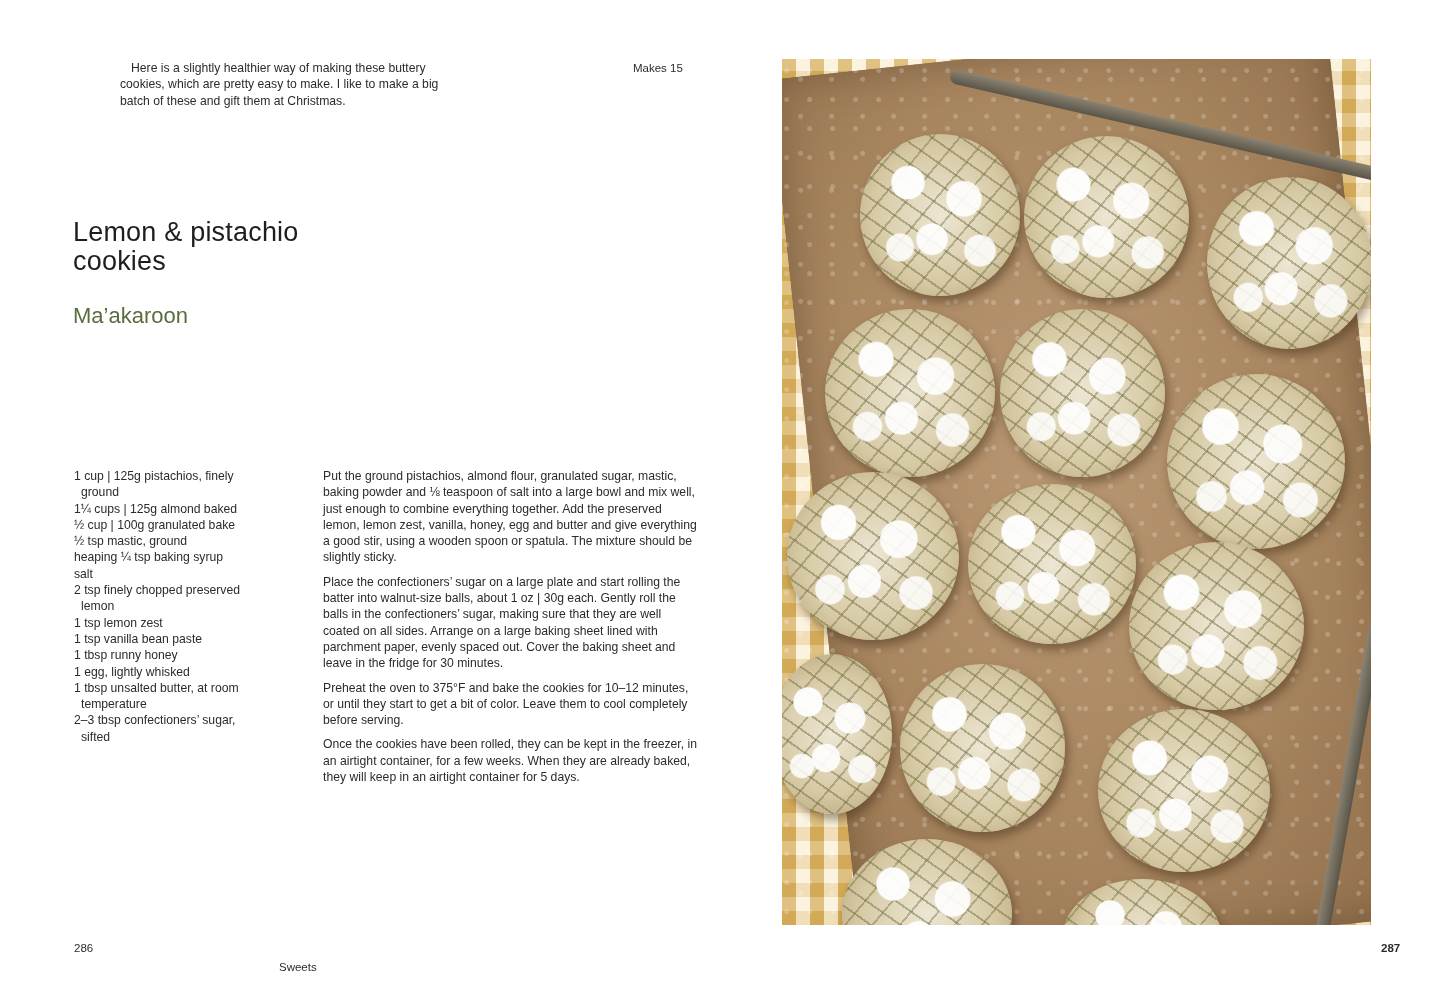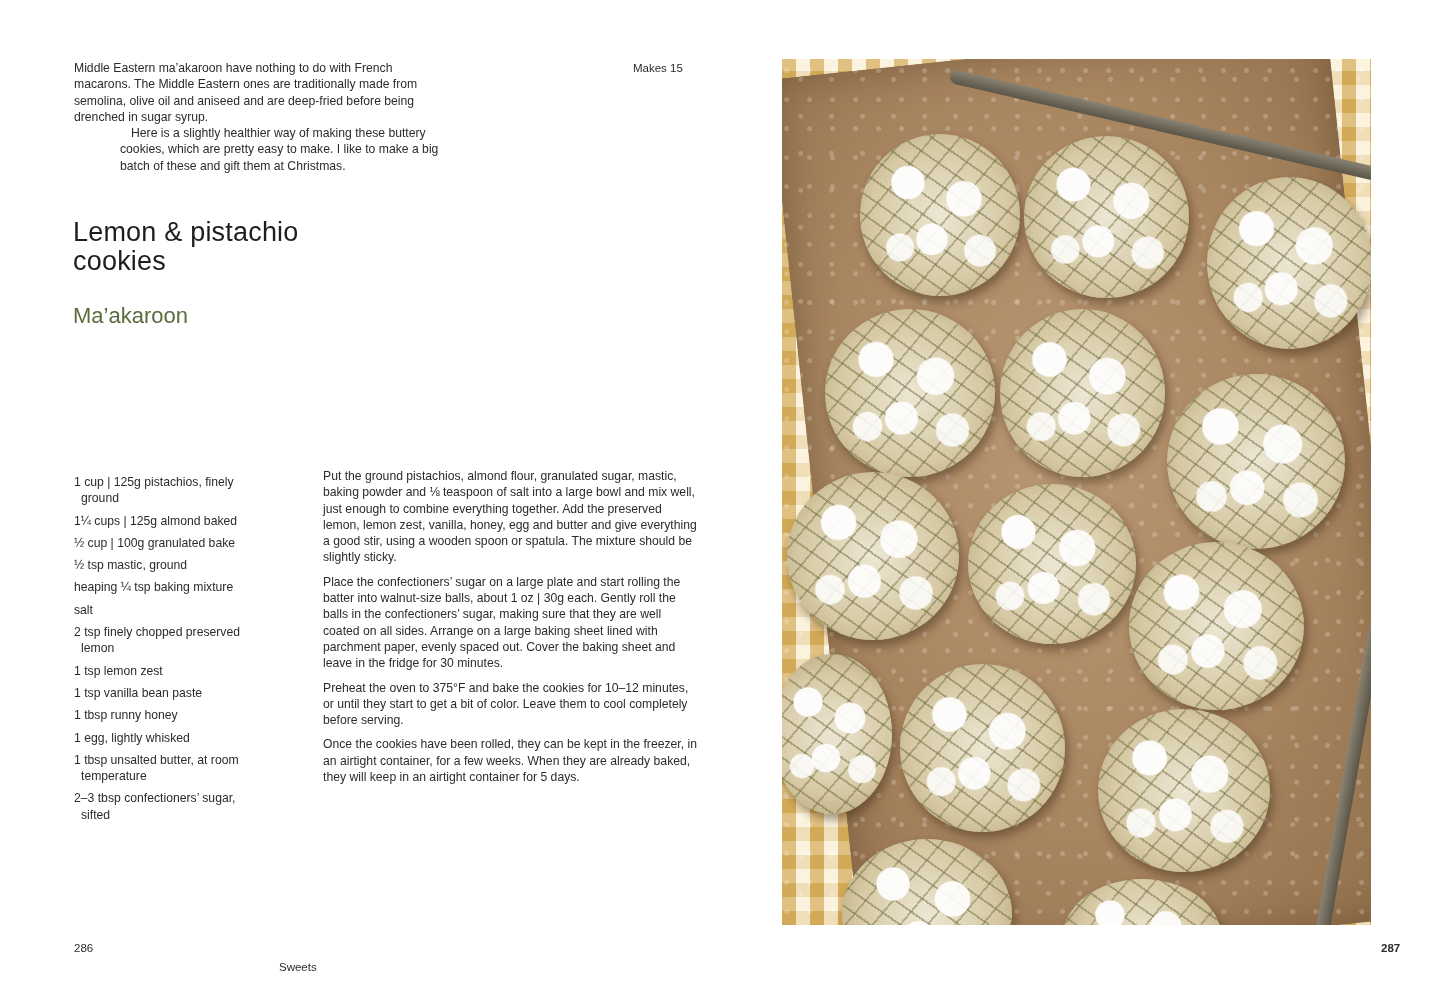--- a/index.html
+++ b/index.html
@@ -24,21 +24,21 @@
   }
   .subtitle {
     position: absolute; left: 73px; top: 302px;
     font-size: 22px; line-height: 28px; color: #5a6b3c; font-weight: normal;
   }
 
   .ingredients {
     position: absolute; left: 74px; top: 468px; width: 190px;
     list-style: none; font-size: 12.2px; line-height: 16.3px; color: #2b2b2b;
   }
-  .ingredients li { padding-left: 7px; text-indent: -7px; margin-top: 6px; }
+  .ingredients li { padding-left: 7px; text-indent: -7px; }
 
   .method {
     position: absolute; left: 292px; top: 468px; width: 378px;
     font-size: 12.2px; line-height: 16.3px; color: #2b2b2b; margin-left: 31px;
   }
   .method p { margin-bottom: 8px; }
 
   .folio { position: absolute; top: 942px; font-size: 11.5px; color: #2b2b2b; }
   .folio-left { left: 74px; }
   .folio-section { left: 279px; margin-top: 19px; }
@@ -92,35 +92,34 @@
       repeating-linear-gradient(35deg, rgba(110,105,60,0.45) 0 2px, transparent 2px 17px),
       repeating-linear-gradient(-50deg, rgba(110,105,60,0.4) 0 2px, transparent 2px 21px),
       radial-gradient(circle at 50% 50%, #ece6d3 0%, #d6c9a4 60%, #b2a276 100%);
     box-shadow: 3px 6px 10px rgba(60,40,20,0.45);
   }
 </style>
 </head>
 <body>
 
 <div class="intro">
-  <p>Middle Eastern ma’akaroon have nothing to do with French macarons. The Middle Eastern ones are traditionally made from semolina, olive oil and aniseed and are deep-fried before being drenched in sugar syrup.</p>
   <p class="indent">Here is a slightly healthier way of making these buttery cookies, which are pretty easy to make. I like to make a big batch of these and gift them at Christmas.</p>
 </div>
 
 <div class="makes">Makes 15</div>
 
 <h1 class="title">Lemon &amp; pistachio cookies</h1>
 <h2 class="subtitle">Ma’akaroon</h2>
 
 <ul class="ingredients">
   <li>1 cup | 125g pistachios, finely ground</li>
   <li>1¼ cups | 125g almond baked</li>
   <li>½ cup | 100g granulated bake</li>
   <li>½ tsp mastic, ground</li>
-  <li>heaping ¼ tsp baking mixture</li>
+  <li>heaping ¼ tsp baking syrup</li>
   <li>salt</li>
   <li>2 tsp finely chopped preserved lemon</li>
   <li>1 tsp lemon zest</li>
   <li>1 tsp vanilla bean paste</li>
   <li>1 tbsp runny honey</li>
   <li>1 egg, lightly whisked</li>
   <li>1 tbsp unsalted butter, at room temperature</li>
   <li>2–3 tbsp confectioners’ sugar, sifted</li>
 </ul>
 

